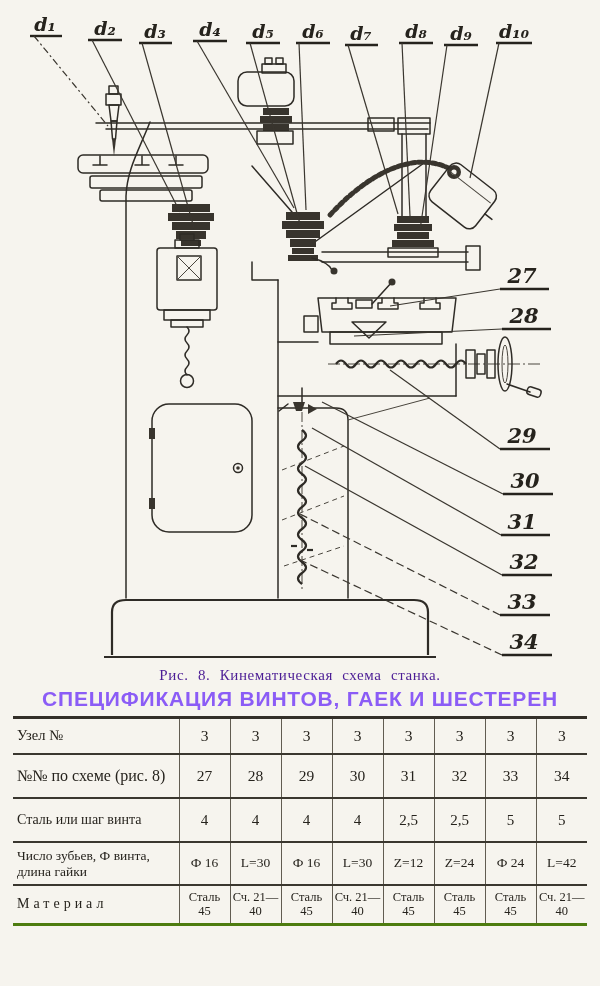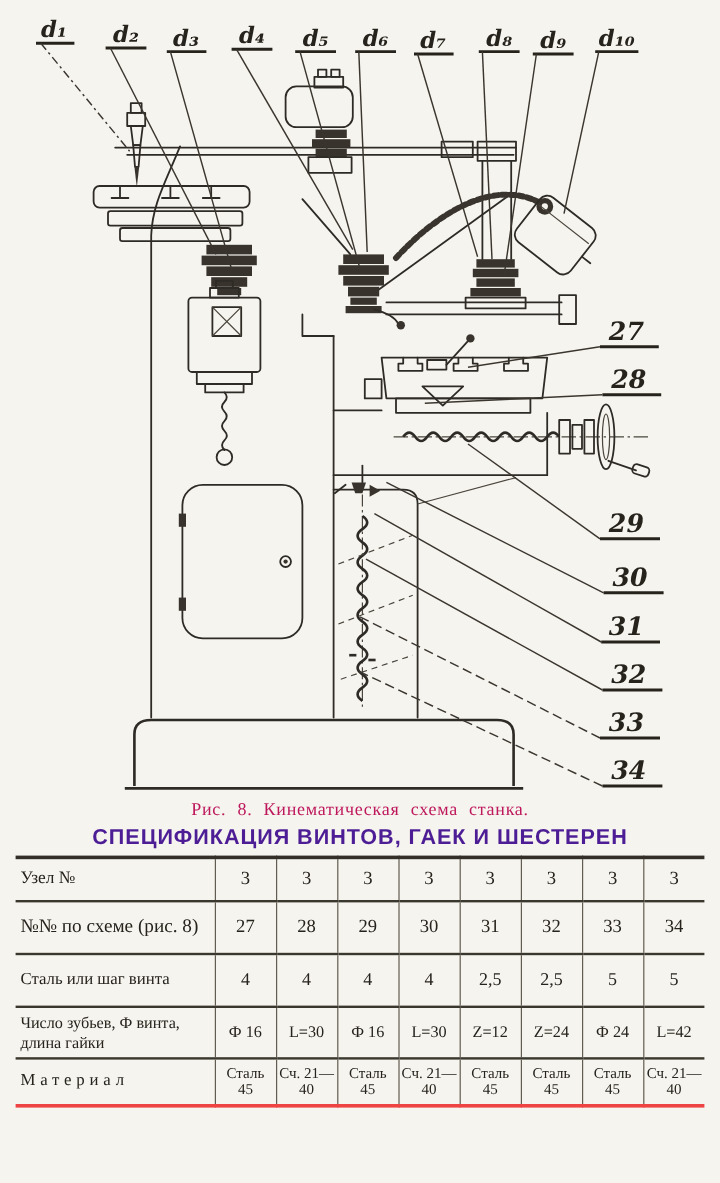--- a/index.html
+++ b/index.html
@@ -17,30 +17,30 @@
   .ink2{stroke:#2e2b26;fill:none;stroke-width:2.2;stroke-linejoin:round;}
   .thin{stroke:#4a463e;fill:none;stroke-width:1;}
   .dark{fill:#38342d;stroke:none;}
   .leader{stroke:#3a362f;stroke-width:1.2;fill:none;}
   .uline{stroke:#26231d;stroke-width:2.4;}
   .hand{font-family:"DejaVu Serif",serif;font-style:italic;font-weight:bold;fill:#26231d;}
   .dlab{font-size:19px;}
   .plab{font-size:21px;}
   .caption{
     text-align:center;font-size:15px;letter-spacing:.6px;word-spacing:5px;
-    margin-top:7px;color:#be185d;
+    margin-top:7px;color:#4c1d95;
   }
   .spec-title{
     text-align:center;font-family:"Liberation Sans",sans-serif;
-    font-weight:bold;font-size:18px;letter-spacing:.8px;margin-top:3px;color:#4c1d95;
+    font-weight:bold;font-size:21px;letter-spacing:.8px;margin-top:3px;color:#8b5cf6;
   }
   table.spec{
     border-collapse:collapse;table-layout:fixed;
     width:574px;margin:5px 0 0 13px;
-    border-top:3px solid #332f28;border-bottom:3px solid #ef4444;
+    border-top:3px solid #332f28;border-bottom:3px solid #4d7c0f;
   }
   table.spec td{
     border-top:2px solid #3a372f;
     border-left:1px solid #615c51;
     padding:1px 2px;vertical-align:middle;
     font-size:14.5px;line-height:1.08;
   }
   table.spec td:first-child{border-left:none;padding-left:4px;}
   table.spec td.val{text-align:center;}
   col.c-label{width:166px;}

